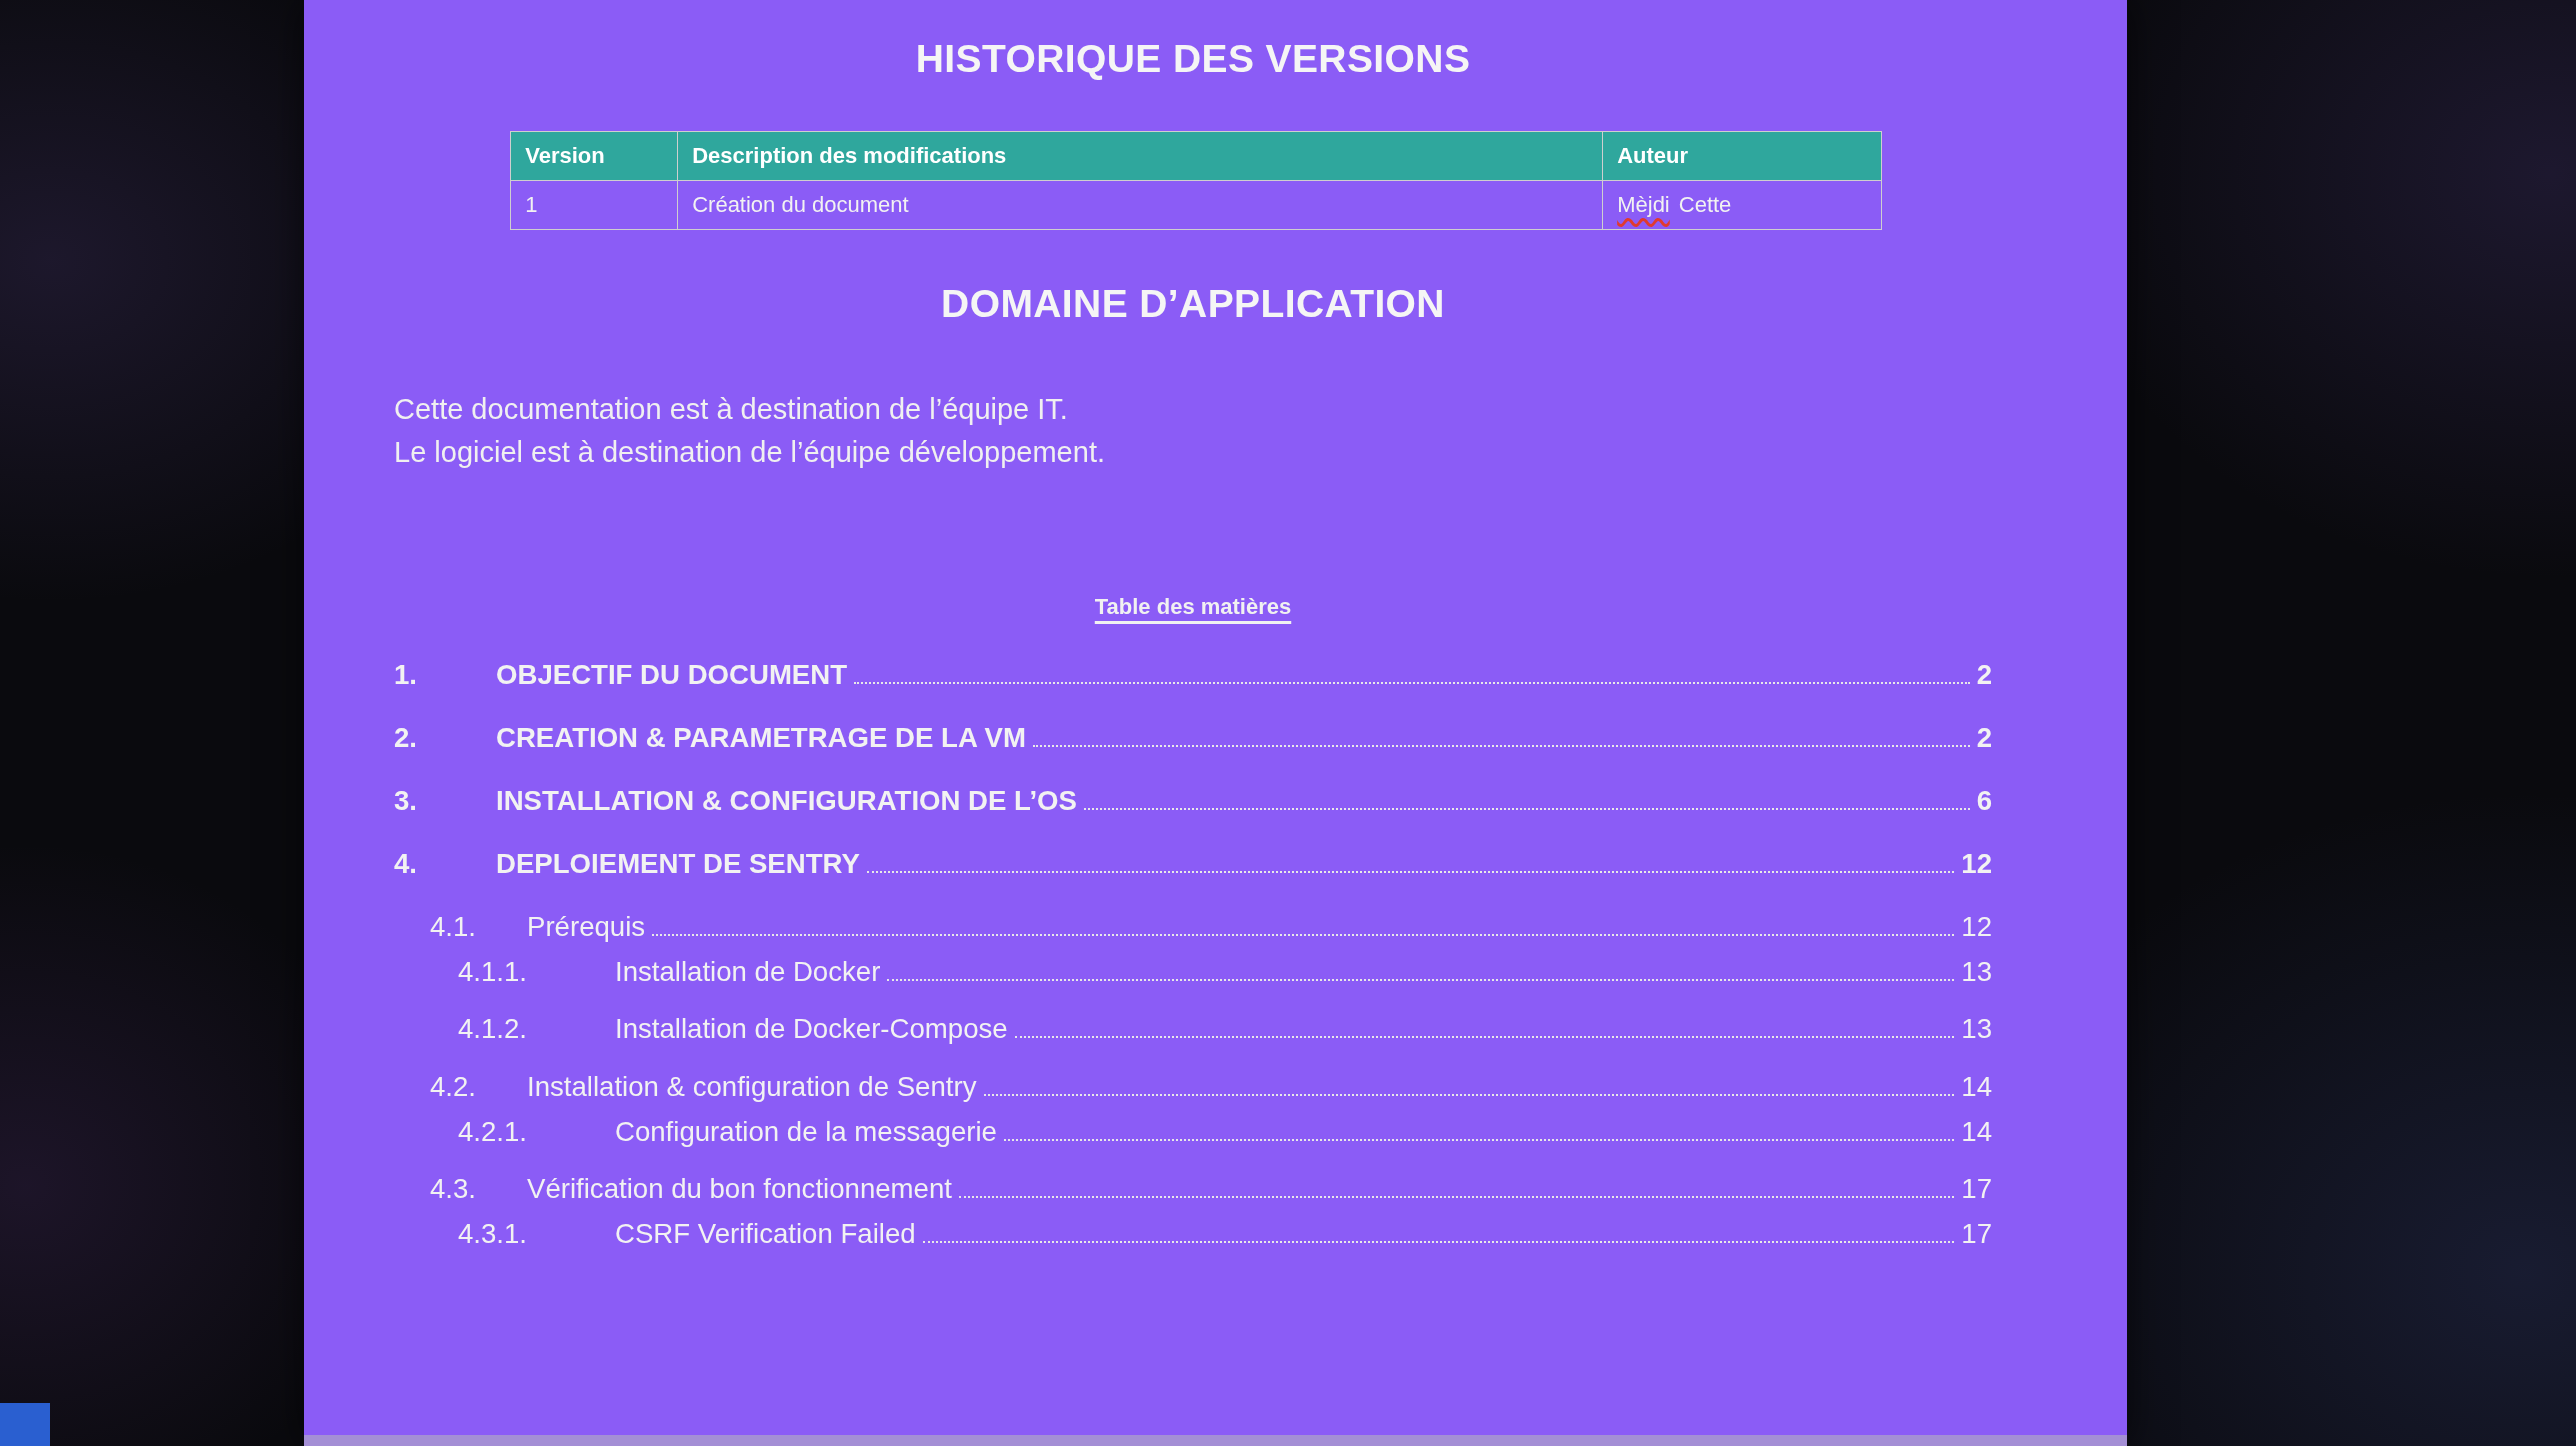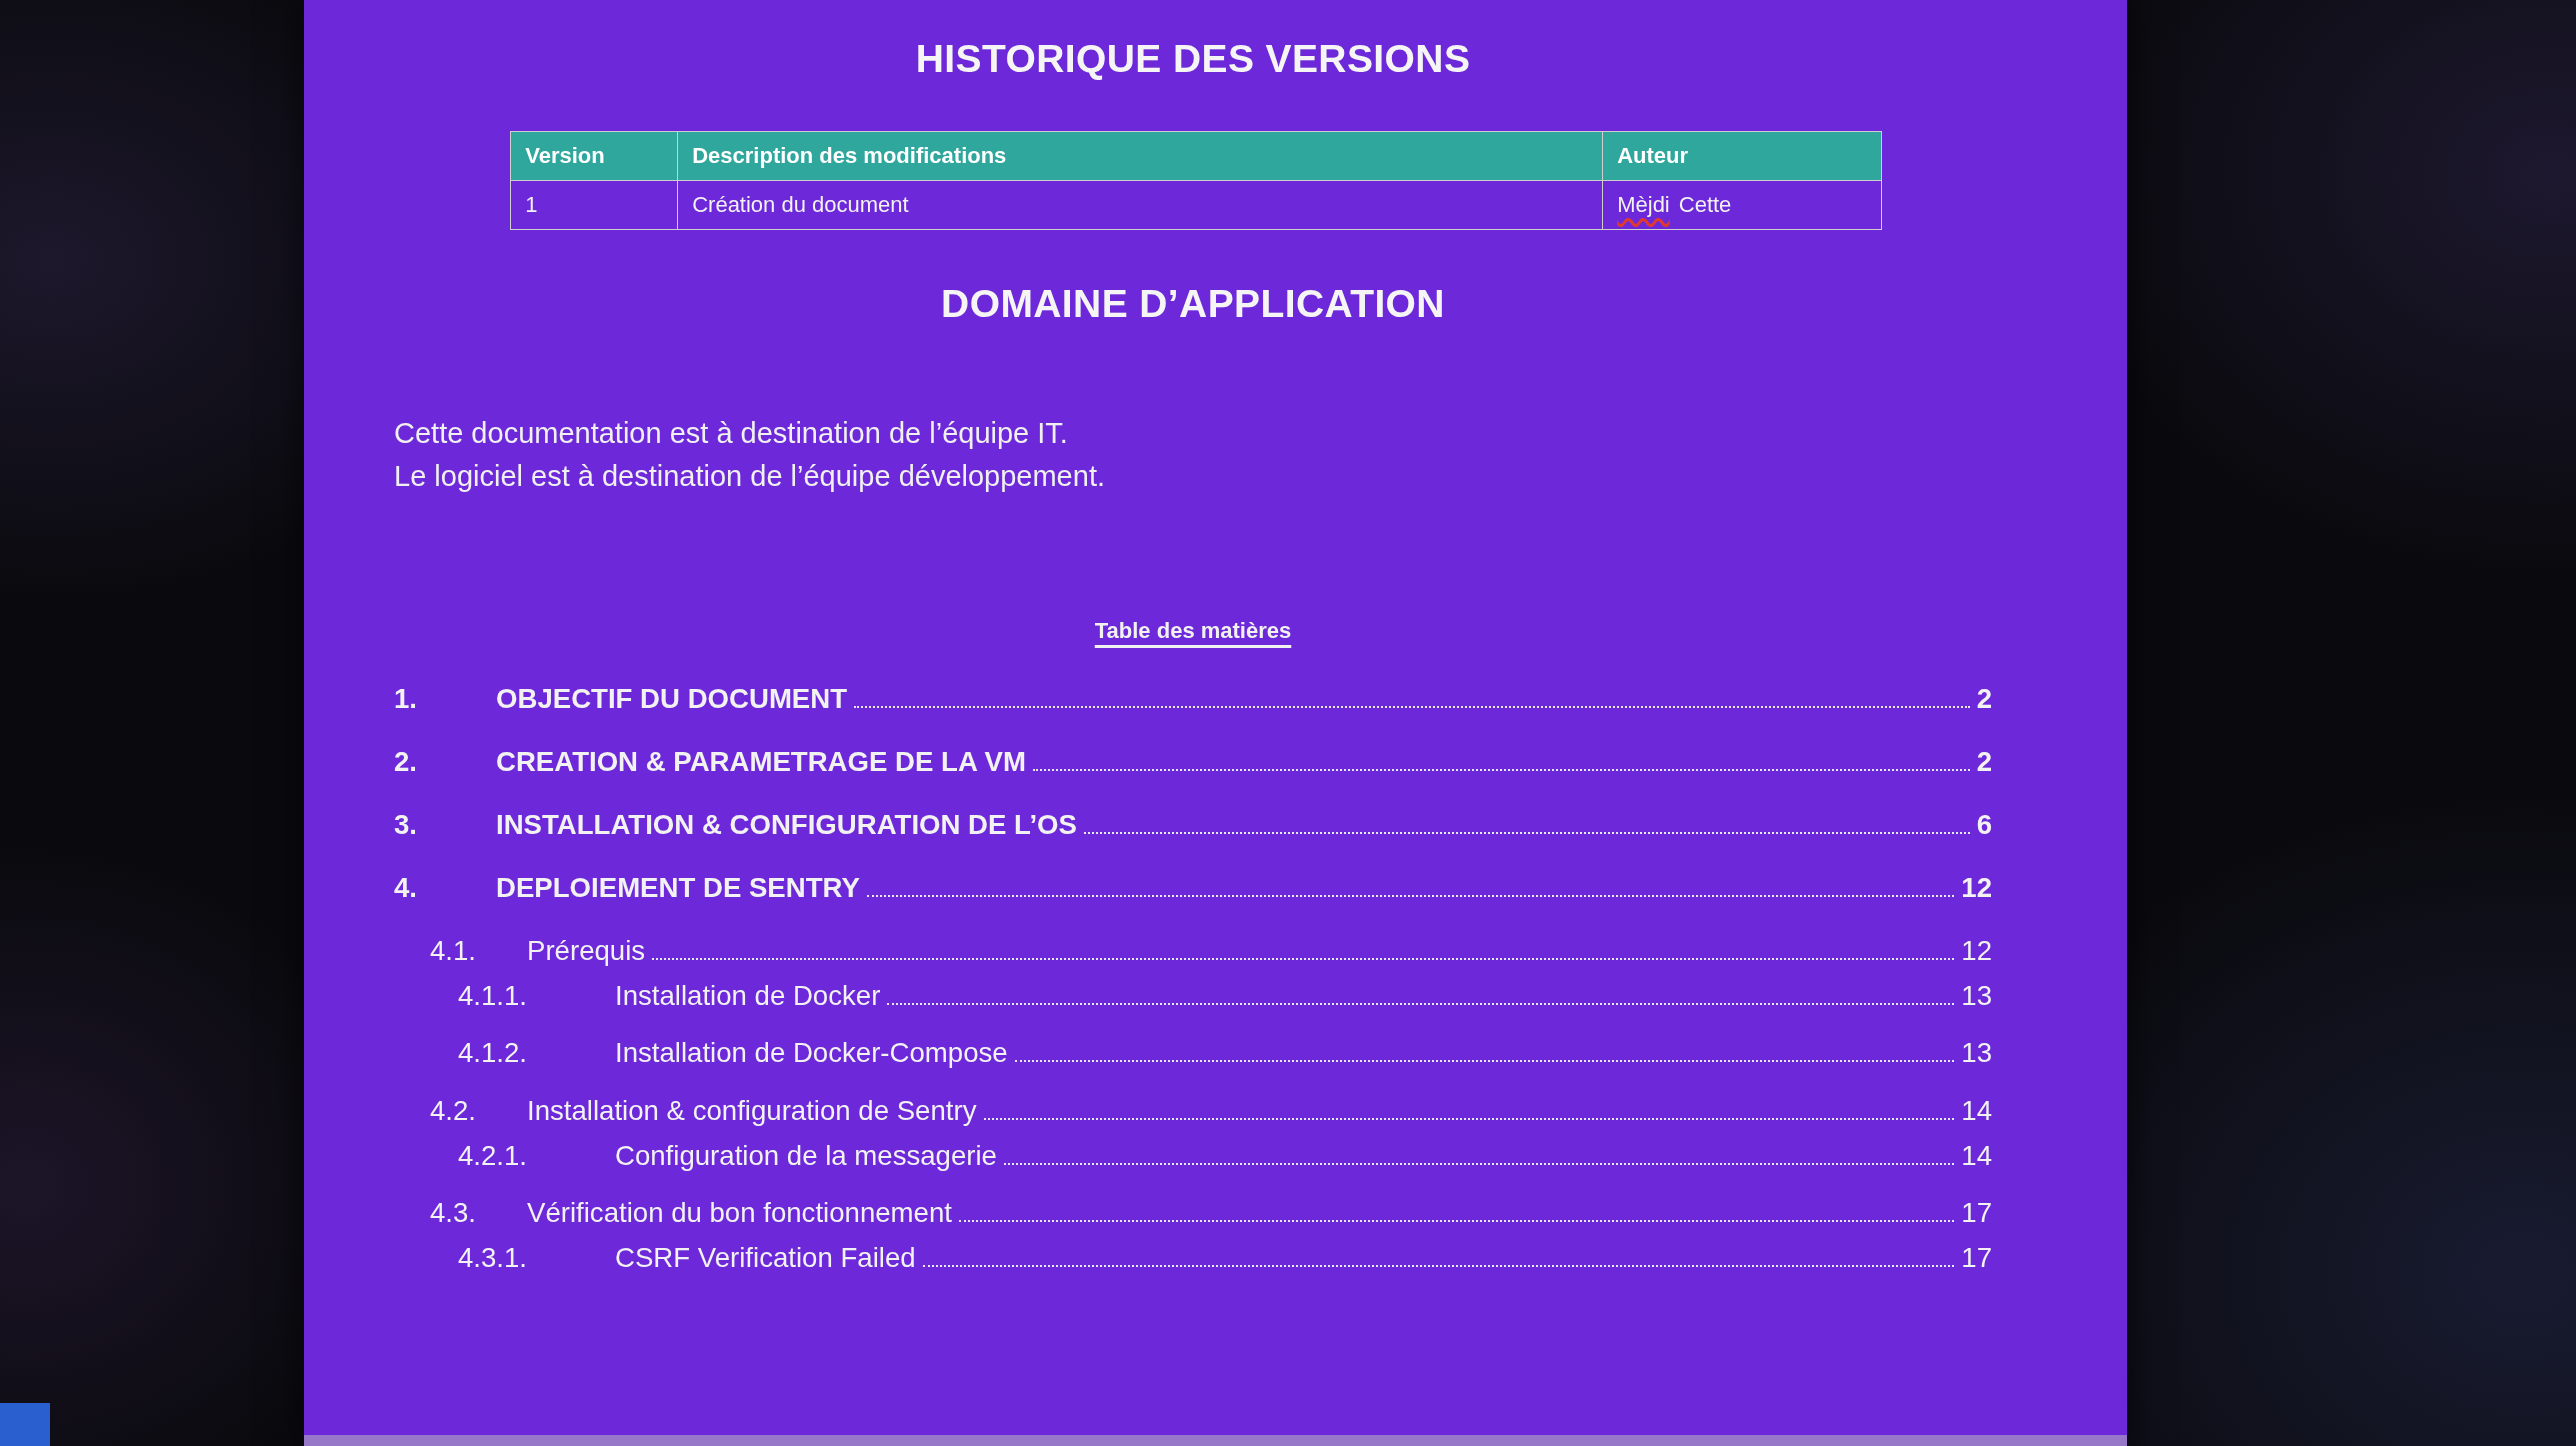--- a/index.html
+++ b/index.html
@@ -13,21 +13,21 @@
       radial-gradient(534px 489px at 1% 82%, rgba(104,62,146,0.20), transparent 70%),
       #0a0a0e;
     position: relative;
     color: #f1f1f1;
   }
 
   .page {
     position: absolute;
     left: 304px; top: 0;
     width: 1823px; height: 1446px;
-    background: #6d28d9;
+    background: #8b5cf6;
     box-shadow: 0 0 36px rgba(0,0,0,0.6);
     padding: 37px 135px 0 90px;
   }
 
   .doc-h1 {
     font-size: 39px;
     font-weight: bold;
     text-align: center;
     color: #f5f5f5;
     letter-spacing: 0.4px;
@@ -62,21 +62,21 @@
   .spellcheck {
     text-decoration: underline wavy #e03a2e;
     text-decoration-thickness: 2.7px;
     text-underline-offset: 6.2px;
   }
   .author-last { margin-left: 9px; }
 
   .domain-h1 { margin-top: 52px; }
 
   .body-par {
-    margin-top: 86px;
+    margin-top: 62px;
     font-size: 29px;
     line-height: 43px;
     color: #f0f0f0;
   }
 
   
   .toc-title {
     margin-top: 120px;
     text-align: center;
     font-size: 22px;

